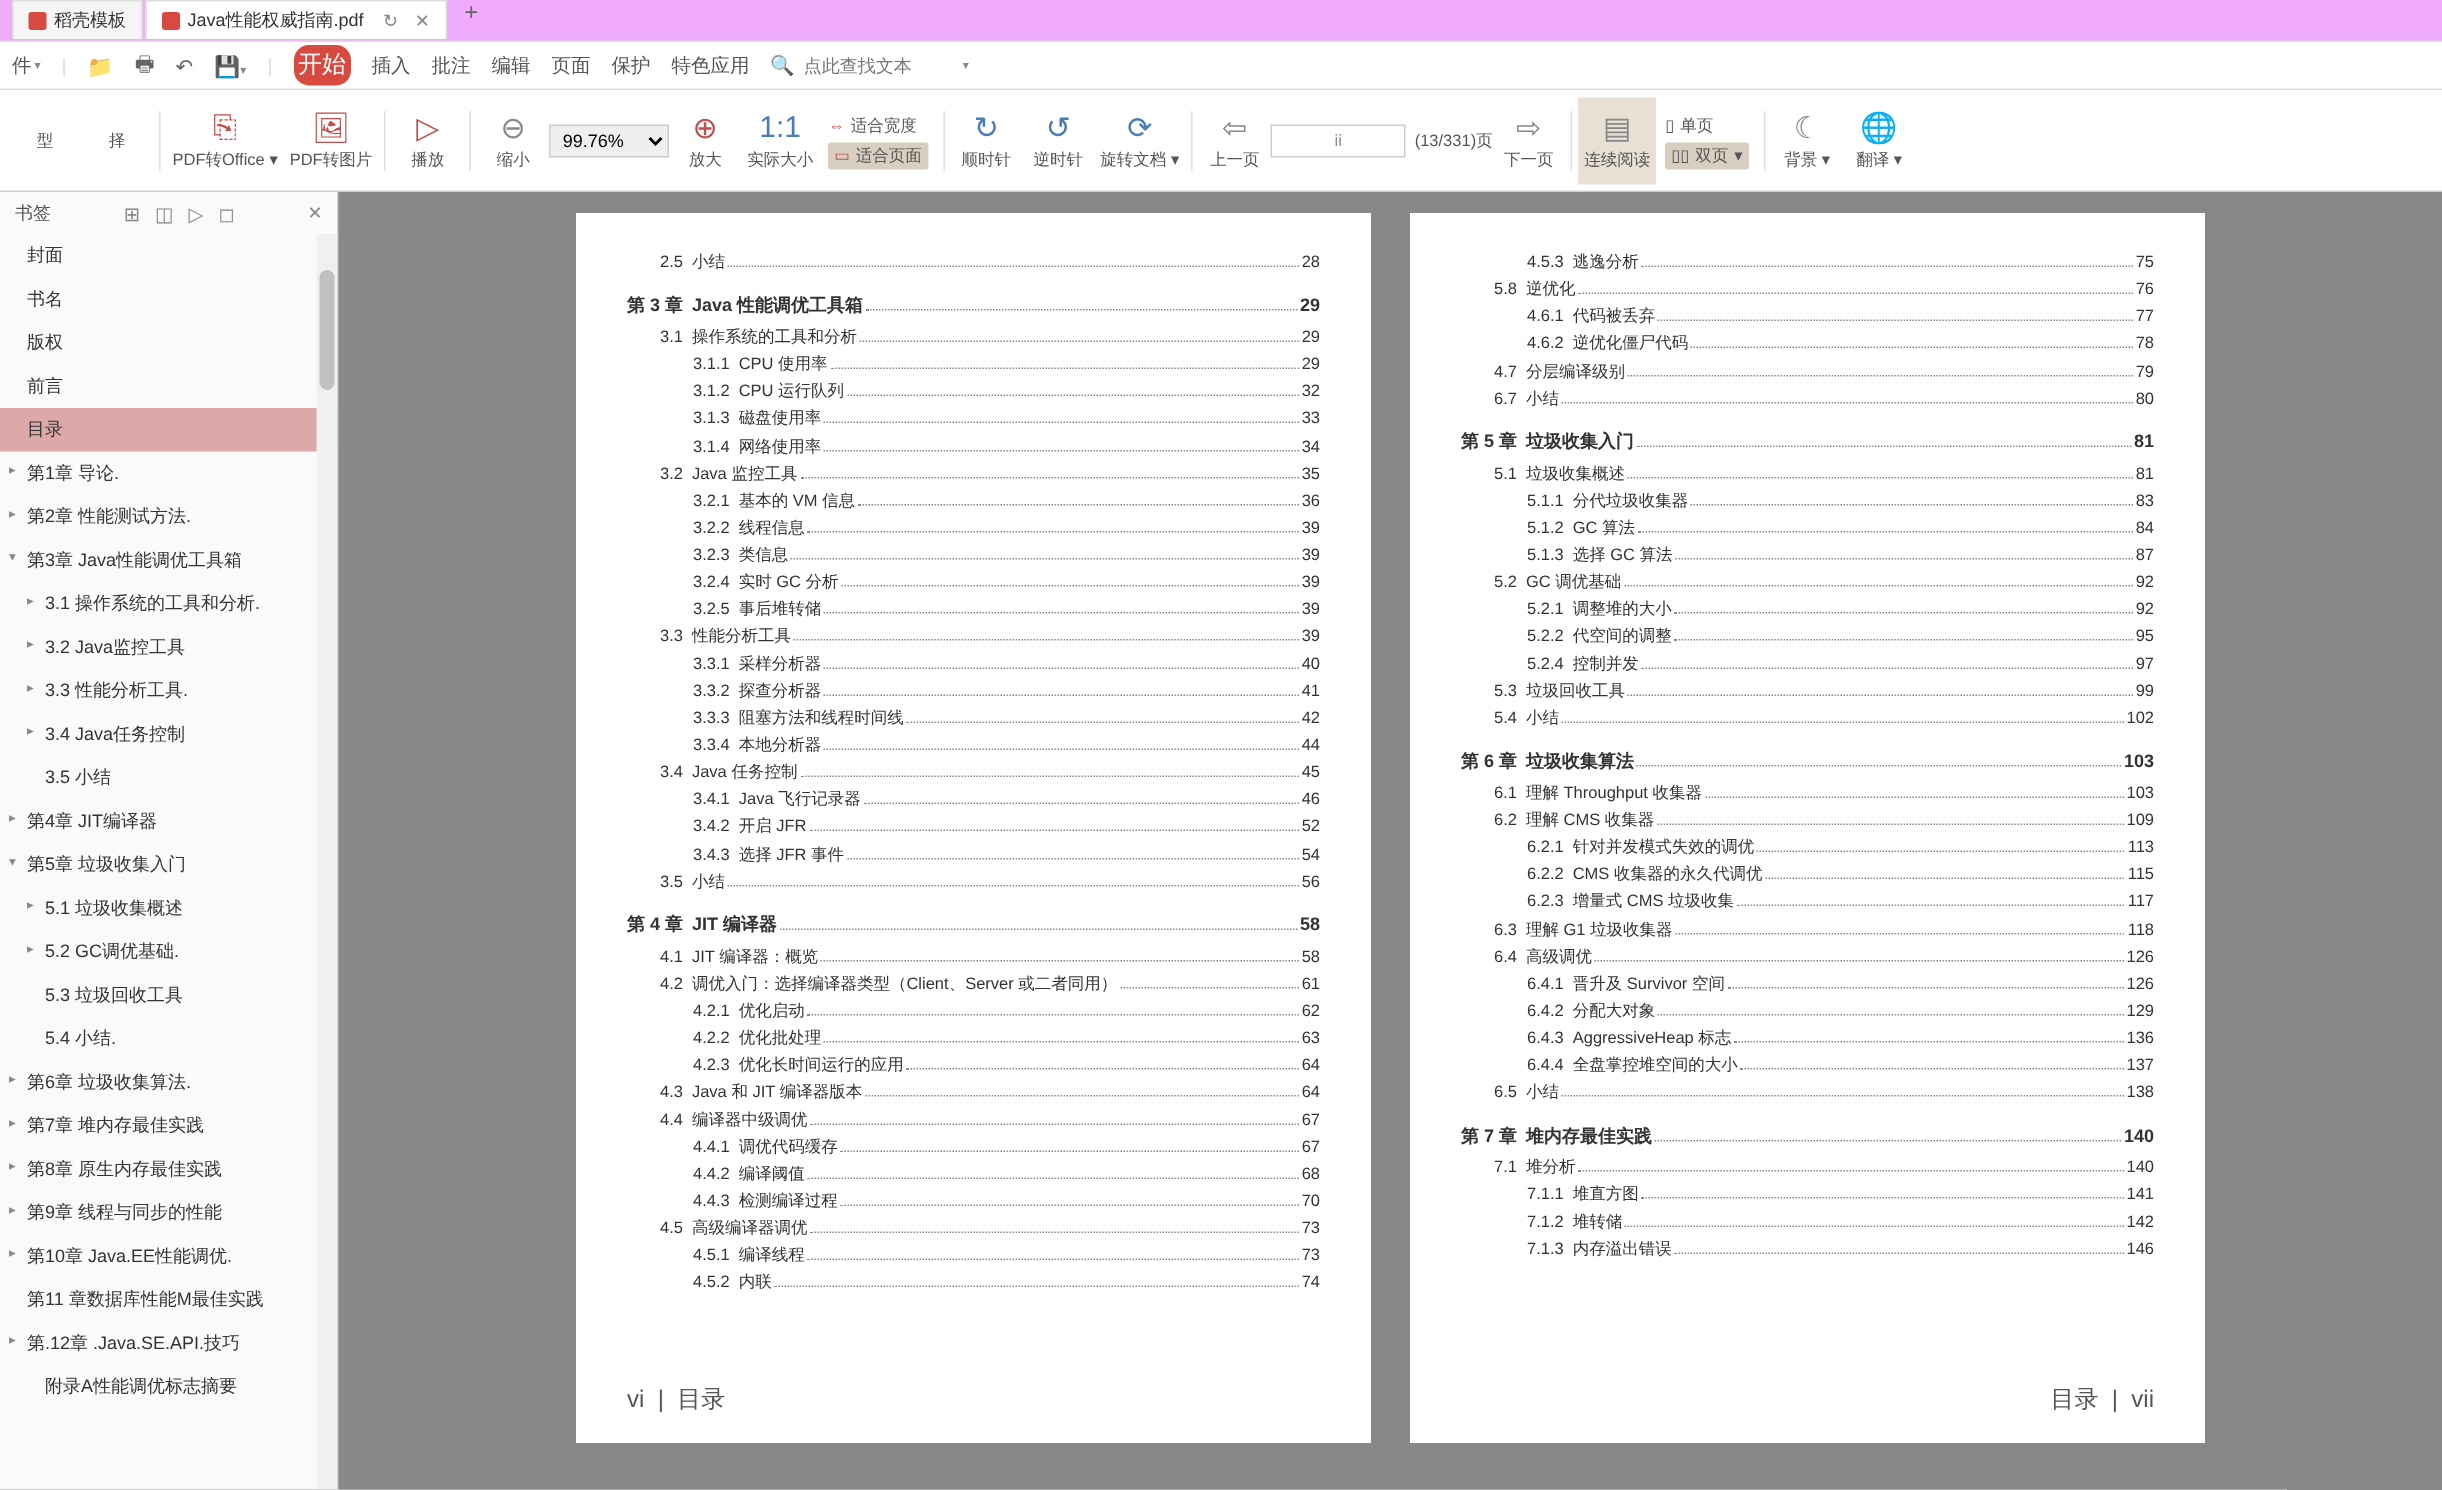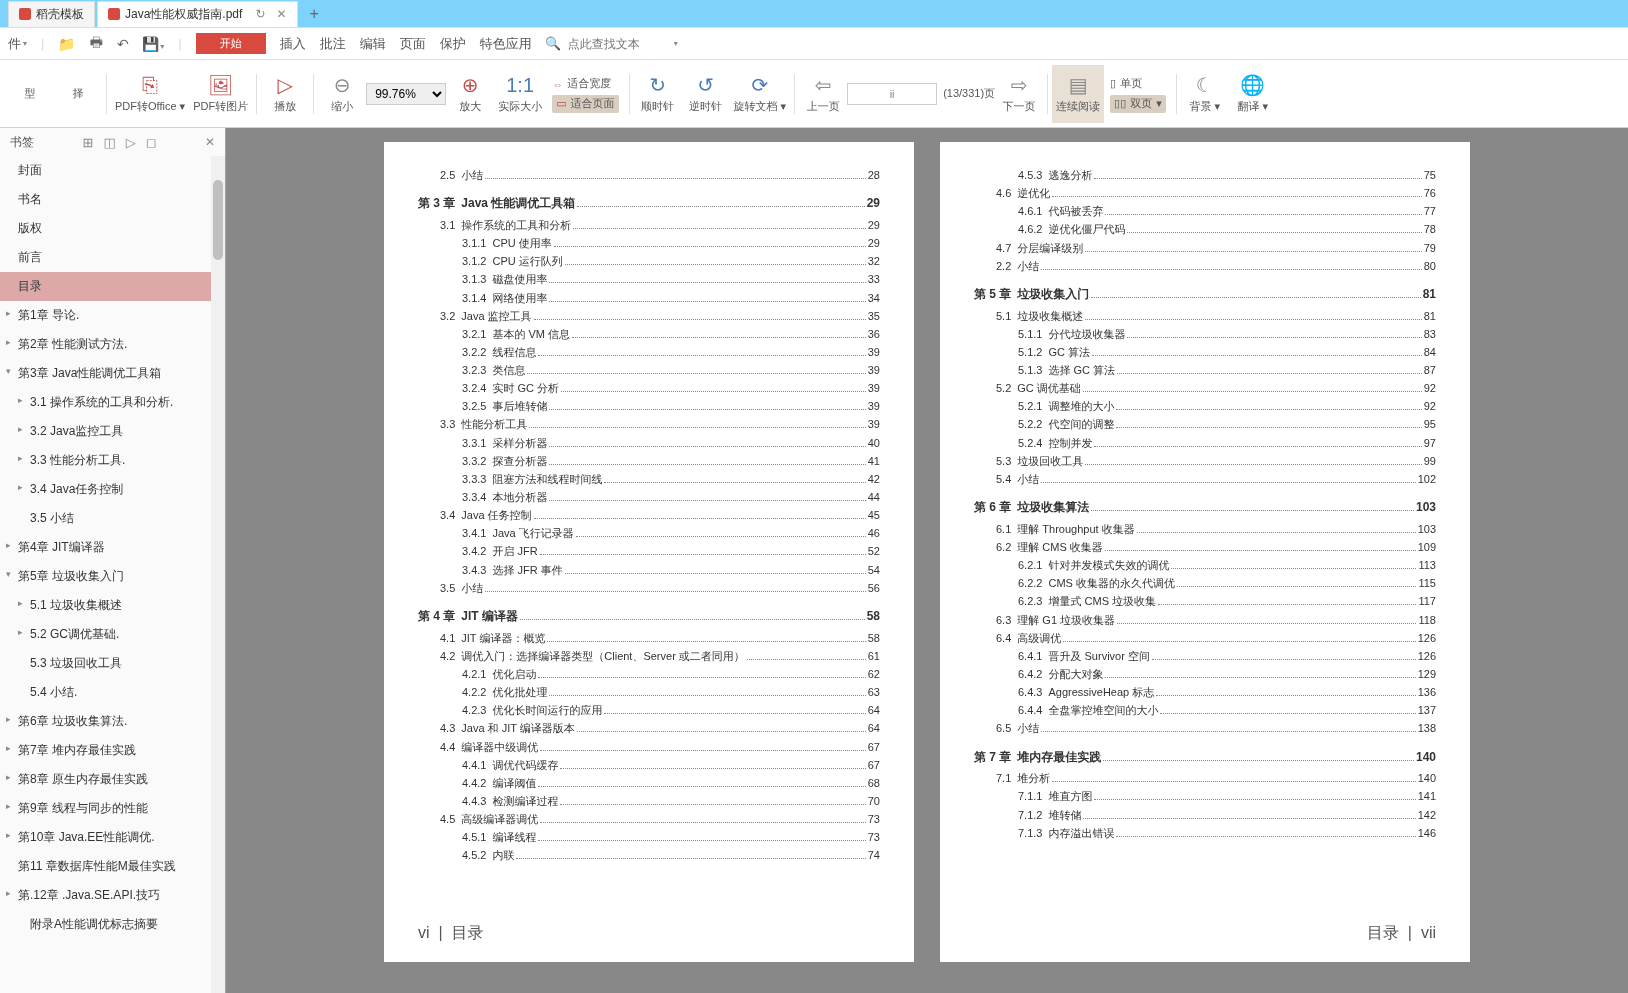--- a/index.html
+++ b/index.html
@@ -1,29 +1,29 @@
 <!DOCTYPE html>
 <html><head>
 <meta charset="utf-8">
 <style>
 *{box-sizing:border-box;margin:0;padding:0;font-family:"Microsoft YaHei",SimSun,sans-serif}
 body{background:#f0f0f0;overflow:hidden;font-size:12px;color:#333}
-.tabbar{height:28px;background:#7dd3fc;border-bottom:1px solid #ddd;display:flex;align-items:center;padding-left:8px}
+.tabbar{height:28px;background:#f0abfc;border-bottom:1px solid #ddd;display:flex;padding-left:8px}
 .tab{display:flex;align-items:center;height:26px;padding:0 10px;margin-right:2px;background:#f5f5f5;border:1px solid #ddd;border-bottom:none;font-size:12px;cursor:pointer;gap:5px}
 .tab.active{background:#fff}
 .tab-icon{width:12px;height:12px;border-radius:2px;display:inline-block}
 .tab-icon.d{background:#d84a3f}
 .tab-icon.p{background:#d84a3f}
 .tab-close{color:#888;margin-left:6px}
 .tab-add{padding:0 10px;color:#666;font-size:16px}
 .menubar{height:32px;background:#fff;border-bottom:1px solid #e0e0e0;display:flex;align-items:center;padding:0 8px;gap:14px;font-size:13px}
 .menubar .drop{color:#555;cursor:pointer;display:flex;align-items:center;gap:2px}
 .menubar .chev{font-size:8px;color:#888}
 .iconbtn{color:#666;cursor:pointer;font-size:14px}
-.start-btn{background:#d84a3f;color:#fff;padding:3px 24px;border-radius:0;font-size:11px}
+.start-btn{background:#d84a3f;color:#fff;padding:3px 3px;border-radius:10px;font-size:16px}
 .search-area{display:flex;align-items:center;gap:6px;color:#888}
 .search-input{border:none;outline:none;font-size:12px;width:100px;color:#888}
 .toolbar{height:68px;background:#fff;border-bottom:1px solid #d0d0d0;display:flex;align-items:center;padding:0 6px;gap:0}
 .tool{display:flex;flex-direction:column;align-items:center;justify-content:center;min-width:48px;height:58px;cursor:pointer;font-size:11px;color:#555;gap:2px;padding:0 4px}
 .tool.wide{min-width:72px}
 .tool-icon{height:24px;display:flex;align-items:center;justify-content:center;font-size:20px;color:#c0504d}
 .tool.blue .tool-icon{color:#4a7db8}
 .tool.gray .tool-icon{color:#888}
 .tool-label{white-space:nowrap}
 .zoom-select{width:80px;height:22px;border:1px solid #ccc;font-size:12px;padding:0 4px}
@@ -477,21 +477,21 @@
     </div>
     <div class="page">
       <div id="right-toc">
           <div class="toc-line sub">
             <span class="num">4.5.3</span>
             <span class="title">逃逸分析</span>
             <span class="dots"></span>
             <span class="pg">75</span>
           </div>
           <div class="toc-line section">
-            <span class="num">4.6</span>
+            <span class="num">5.8</span>
             <span class="title">逆优化</span>
             <span class="dots"></span>
             <span class="pg">76</span>
           </div>
           <div class="toc-line sub">
             <span class="num">4.6.1</span>
             <span class="title">代码被丢弃</span>
             <span class="dots"></span>
             <span class="pg">77</span>
           </div>
@@ -501,21 +501,21 @@
             <span class="dots"></span>
             <span class="pg">78</span>
           </div>
           <div class="toc-line section">
             <span class="num">4.7</span>
             <span class="title">分层编译级别</span>
             <span class="dots"></span>
             <span class="pg">79</span>
           </div>
           <div class="toc-line section">
-            <span class="num">2.2</span>
+            <span class="num">6.7</span>
             <span class="title">小结</span>
             <span class="dots"></span>
             <span class="pg">80</span>
           </div>
           <div class="toc-line chapter">
             <span class="num">第 5 章</span>
             <span class="title">垃圾收集入门</span>
             <span class="dots"></span>
             <span class="pg">81</span>
           </div>

